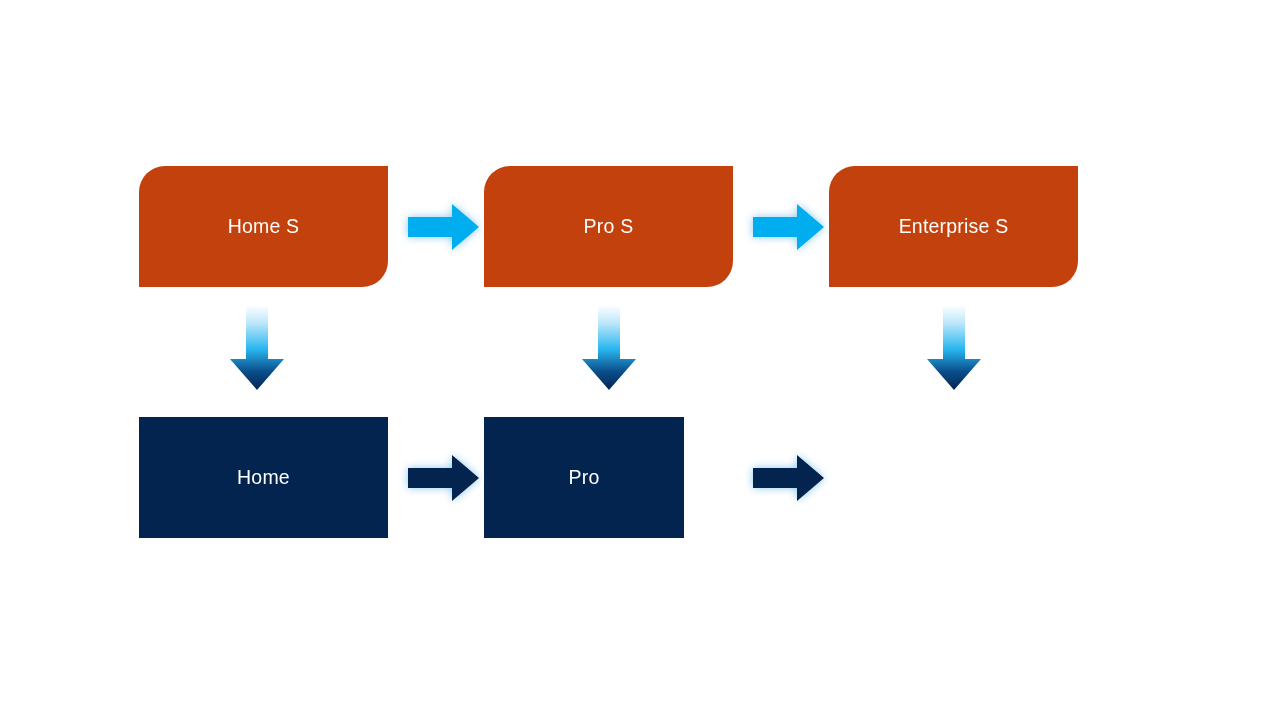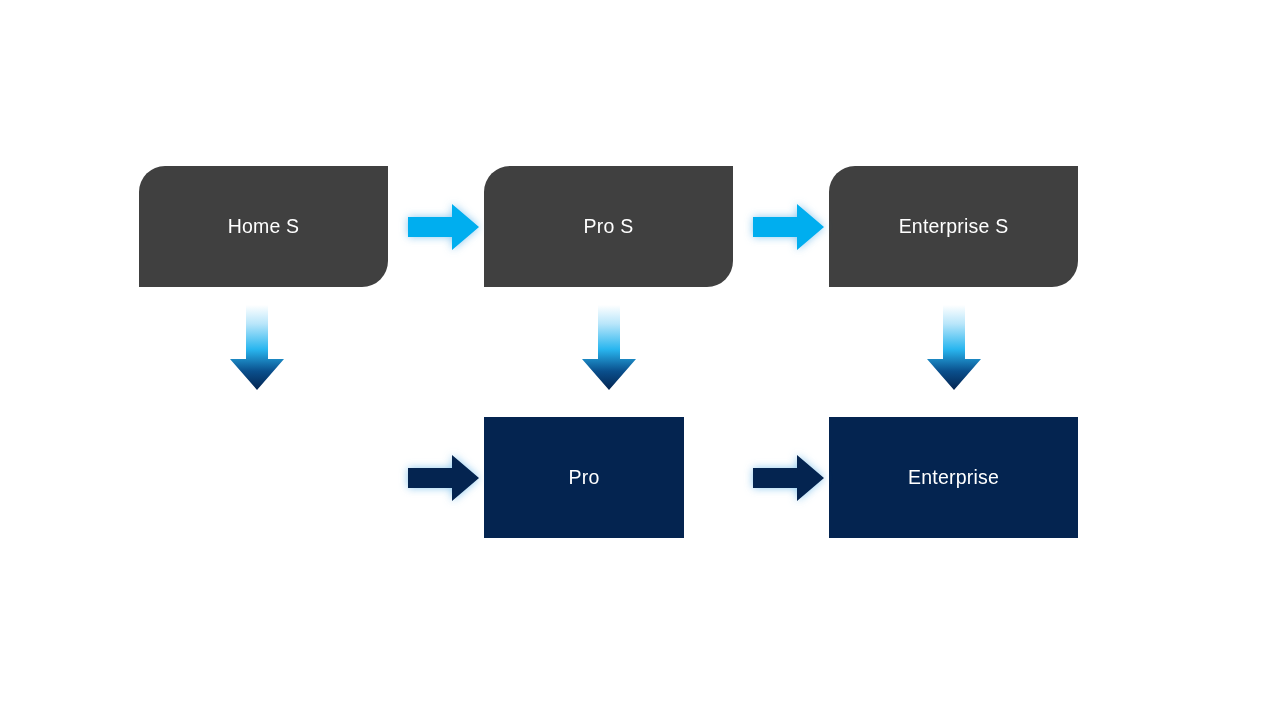--- a/index.html
+++ b/index.html
@@ -26,21 +26,21 @@
     font-size: 19.5px;
     font-weight: 400;
     letter-spacing: 0.2px;
     line-height: 1.2;
     box-sizing: border-box;
     user-select: none;
   }
 
   
   .node.svc {
-    background: #404040;
+    background: #c2410c;
     border-radius: 26px 0 26px 0;
   }
 
   
   .node.base {
     background: #042450;
     border-radius: 0;
   }
 
   
@@ -123,28 +123,28 @@
           <stop offset="22%" stop-color="#b9e6fa"></stop>
           <stop offset="52%" stop-color="#29b6ef"></stop>
           <stop offset="78%" stop-color="#0a4f8c"></stop>
           <stop offset="100%" stop-color="#042450"></stop>
         </linearGradient>
       </defs>
       <polygon points="17,0 39,0 39,54 55,54 28,85 1,54 17,54" fill="url(#gradDown3)"></polygon>
     </svg>
   </div>
 
+  <div class="node base" style="left:139px; top:417px; width:249px; height:121px;">
+    <span>Home</span>
+  </div>
 
   <div class="node base" style="left:484px; top:417px; width:200px; height:121px;">
     <span>Pro</span>
   </div>
 
-  <div class="node base" style="left:829px; top:417px; width:249px; height:121px;">
-    <span>Enterprise</span>
-  </div>
 
   <div class="harrow" style="left:408px; top:453px; width:72px; height:50px;">
     <svg width="72" height="50" viewBox="0 0 72 50">
       <polygon points="0,15 44,15 44,2 71,25 44,48 44,35 0,35" fill="#042450"></polygon>
     </svg>
   </div>
 
   <div class="harrow" style="left:753px; top:453px; width:72px; height:50px;">
     <svg width="72" height="50" viewBox="0 0 72 50">
       <polygon points="0,15 44,15 44,2 71,25 44,48 44,35 0,35" fill="#042450"></polygon>

